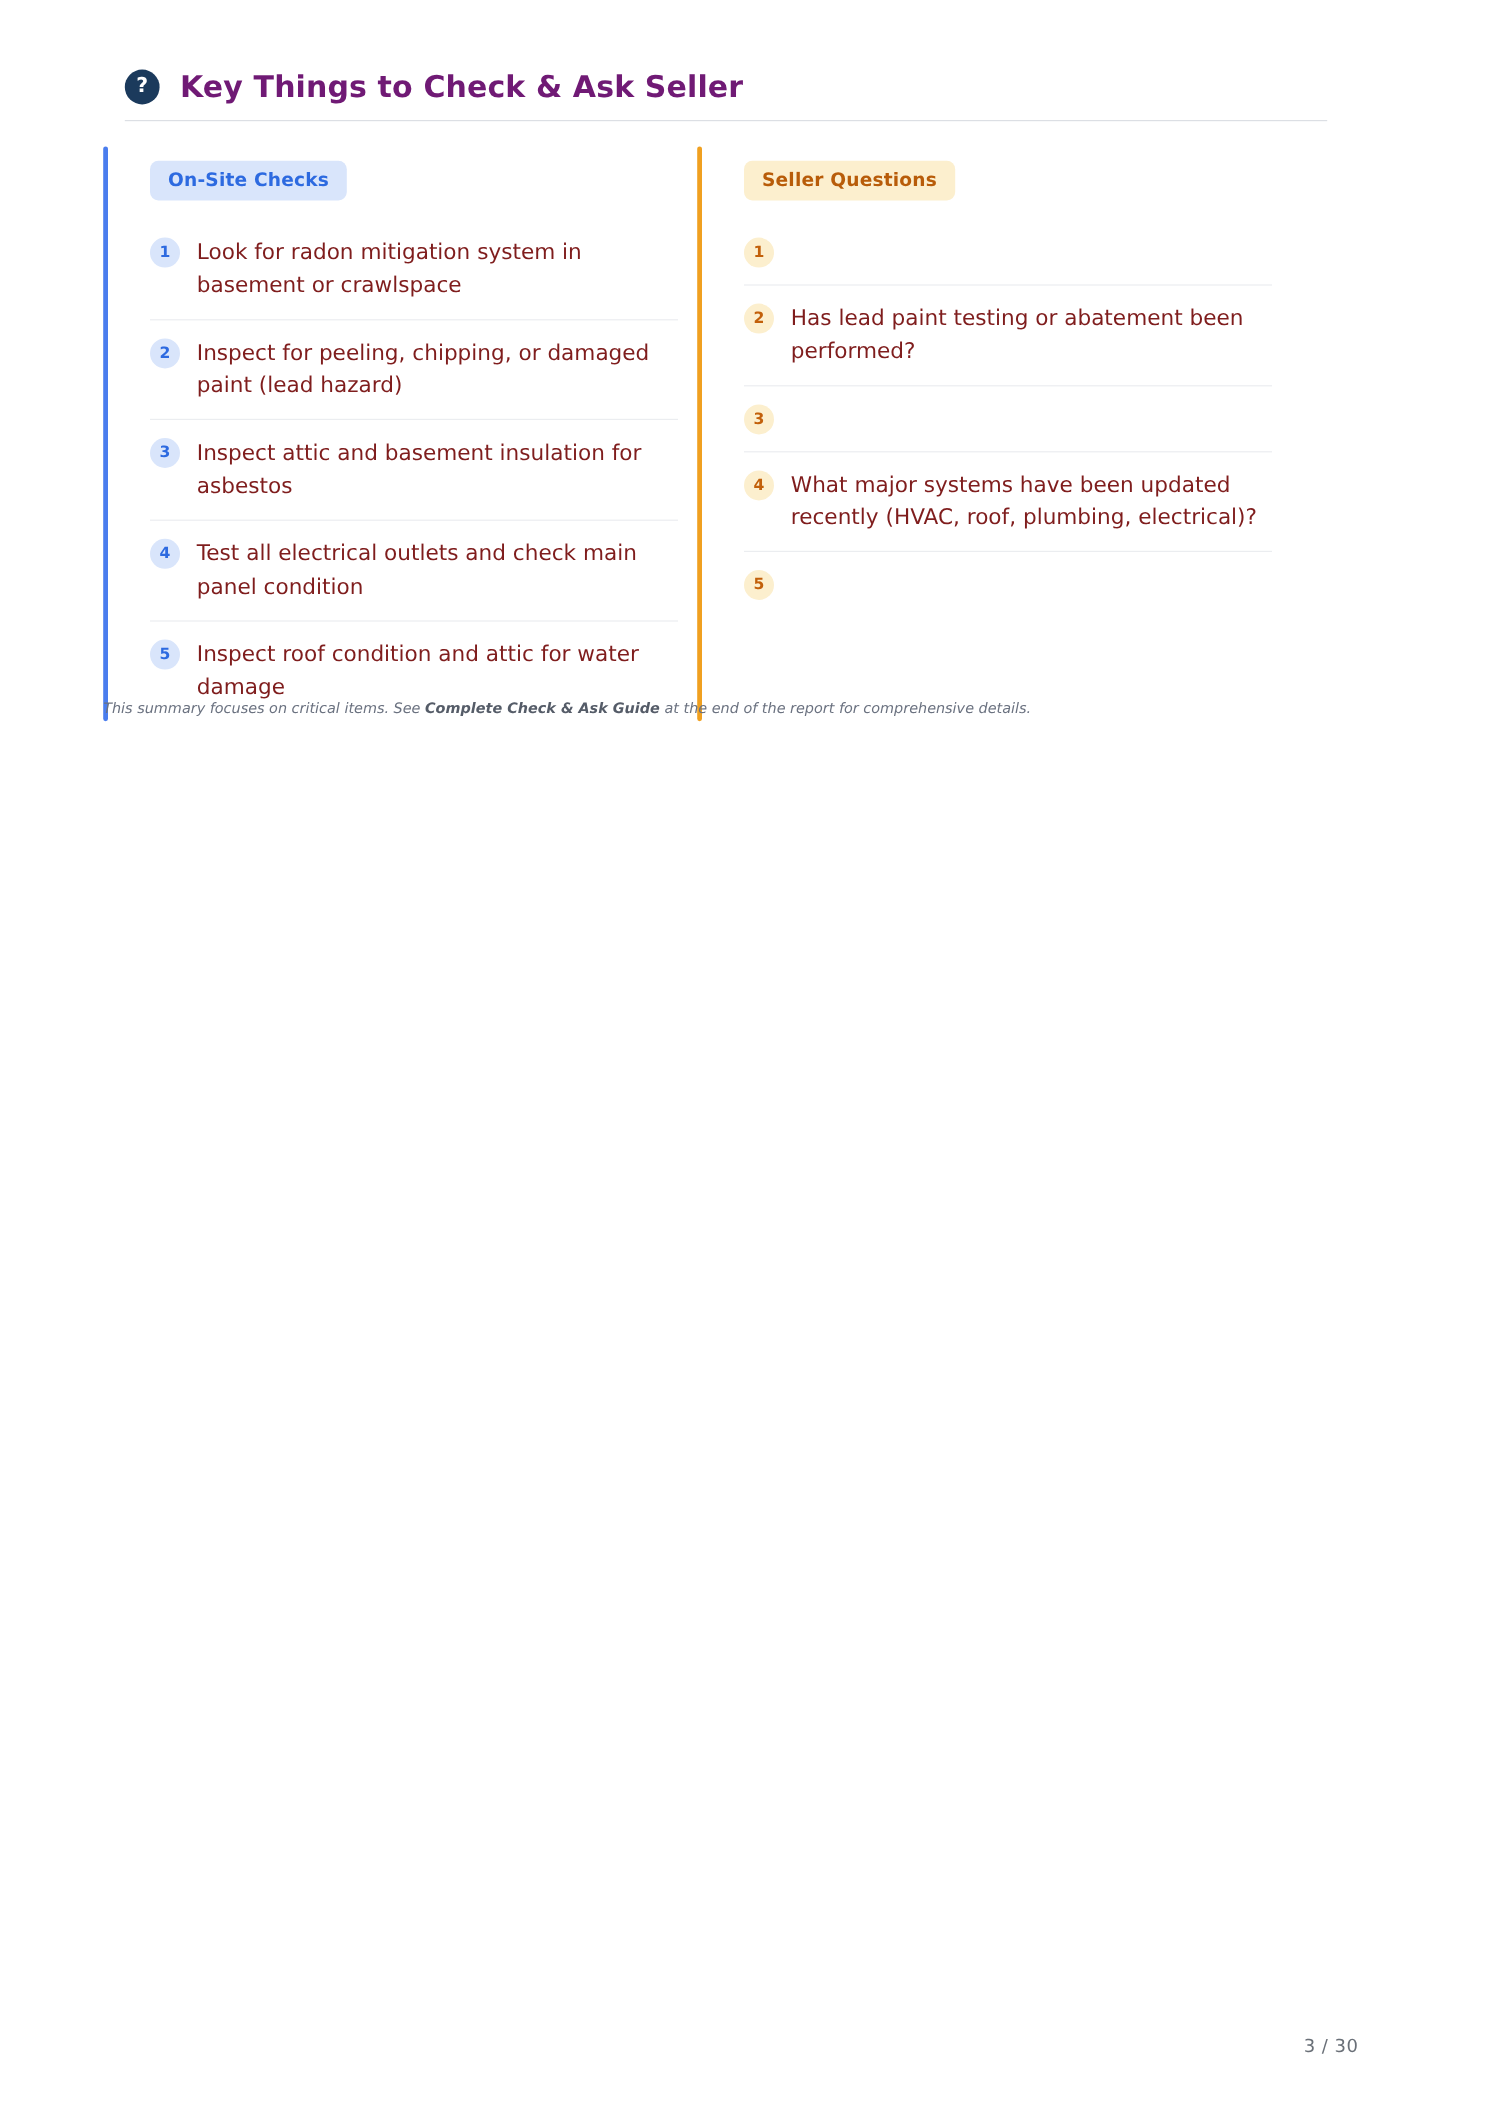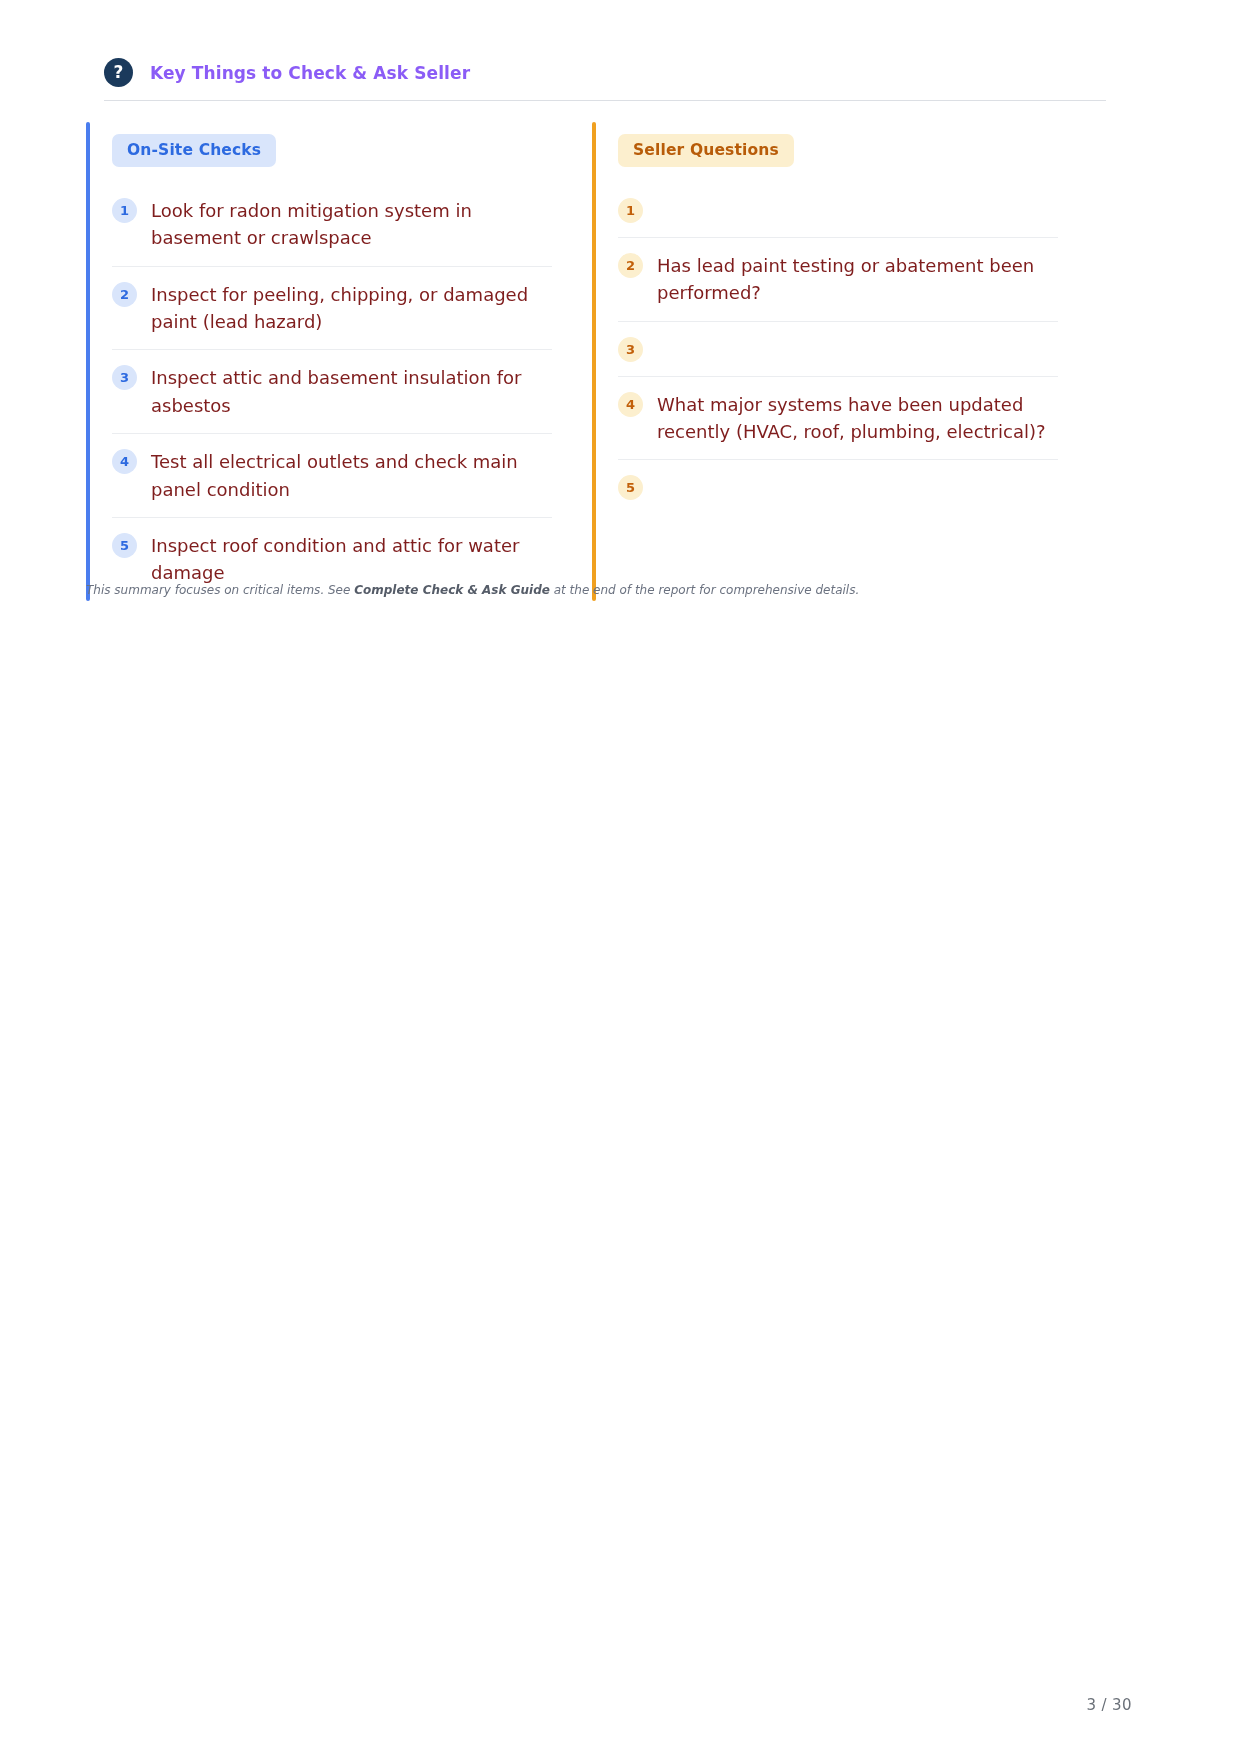--- a/index.html
+++ b/index.html
@@ -42,23 +42,23 @@
     display: flex;
     align-items: center;
     justify-content: center;
     font-size: 17px;
     font-weight: 700;
     line-height: 1;
     flex: 0 0 auto;
     font-family: "DejaVu Sans", "Liberation Sans", sans-serif;
   }
   .section-title {
-    font-size: 17px;
-    font-weight: 700;
-    color: #8b5cf6;
+    font-size: 25px;
+    font-weight: 700;
+    color: #701a75;
     letter-spacing: 0.1px;
     white-space: nowrap;
   }
   .header-rule {
     position: absolute;
     left: 104px;
     top: 100px;
     width: 1002px;
     height: 1px;
     background: #dcdfe4;
@@ -68,25 +68,25 @@
   .columns {
     position: absolute;
     left: 86px;
     top: 122px;
     width: 1020px;
     display: flex;
     gap: 0px;
   }
   .col {
     width: 490px;
-    padding-left: 26px;
+    padding-left: 39px;
     position: relative;
     min-height: 375px;
   }
-  .col + .col { margin-left: 16px; }
+  .col + .col { margin-left: 5px; }
 
   .col-rail {
     position: absolute;
     left: 0;
     top: 0;
     bottom: 0;
     width: 4px;
     border-radius: 2px;
   }
   .col-checks .col-rail { background: #4a7dee; }

